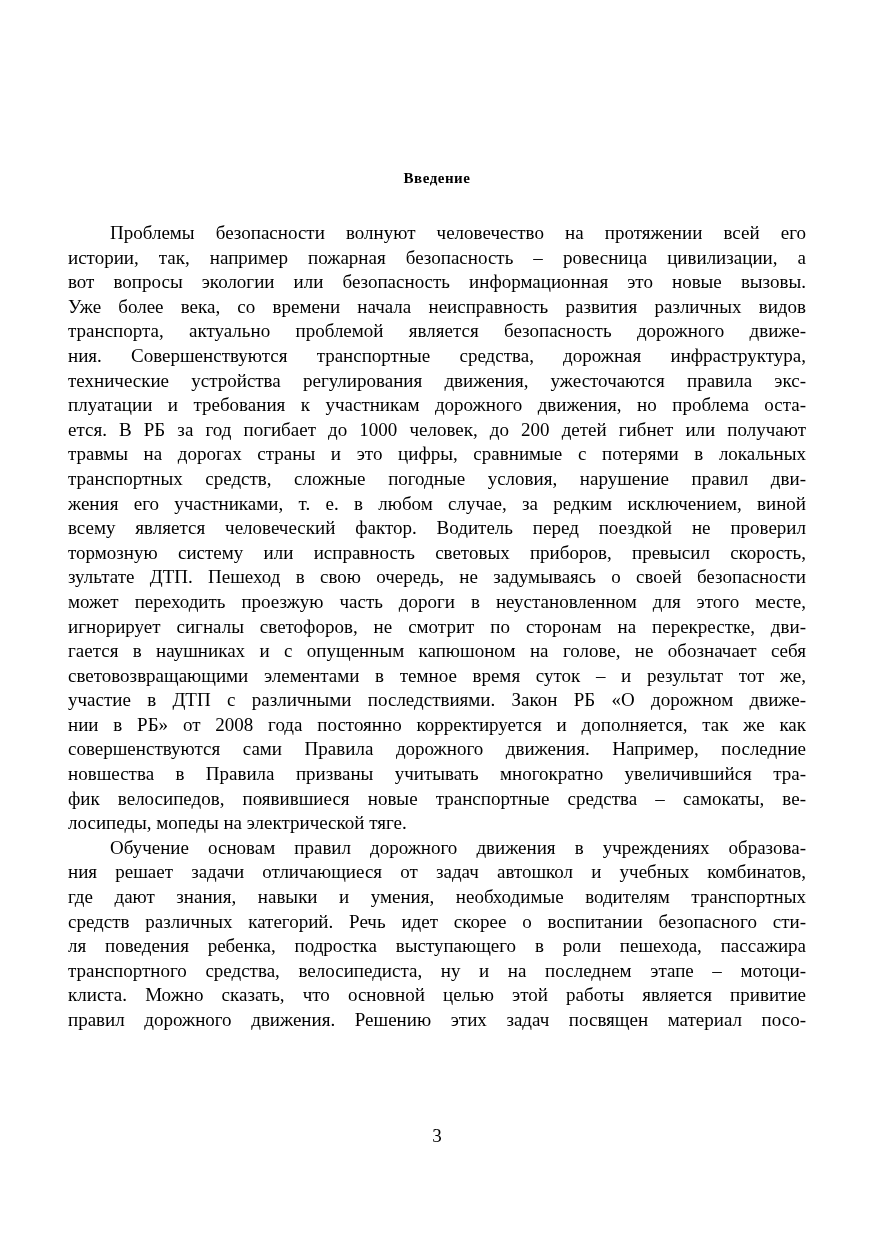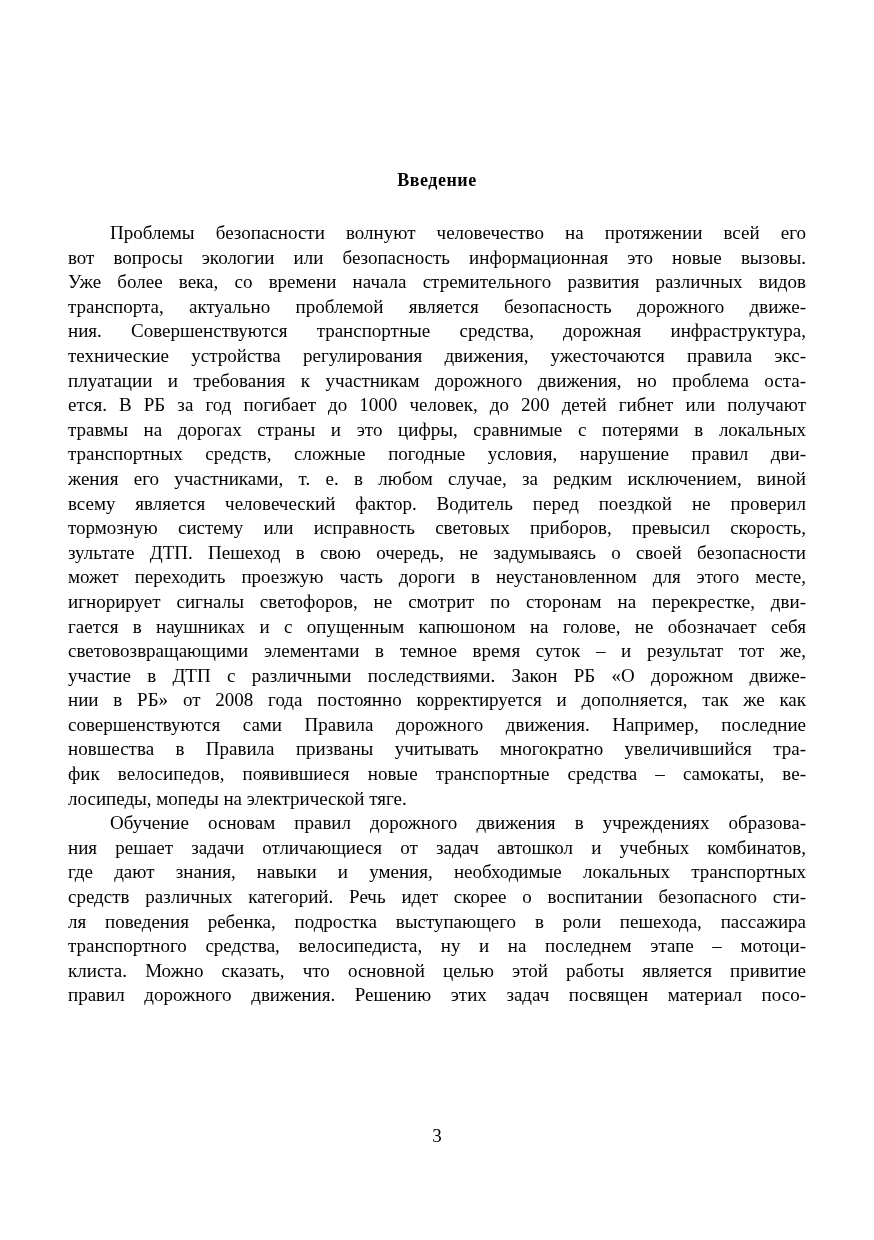--- a/index.html
+++ b/index.html
@@ -26,21 +26,21 @@
     width: 738px;
     top: 0;
   }
   .title {
     position: absolute;
     top: 170px;
     left: 0;
     width: 100%;
     margin: 0;
     text-align: center;
-    font-size: 18px;
+    font-size: 15px;
     font-weight: bold;
     letter-spacing: 0.5px;
   }
   .body-text {
     position: absolute;
     top: 221px;
     left: 0;
     width: 100%;
   }
   .paragraph {
@@ -74,22 +74,23 @@
 </style>
 </head>
 <body>
 
 <div class="page">
   <div class="content">
     <h1 class="title">Введение</h1>
     <div class="body-text">
         <div class="paragraph">
           <div class="line first-line">Проблемы безопасности волнуют человечество на протяжении всей его</div>
+          <div class="line">истории, так, например пожарная безопасность – ровесница цивилизации, а</div>
           <div class="line">вот вопросы экологии или безопасность информационная это новые вызовы.</div>
-          <div class="line">Уже более века, со времени начала стремительного развития различных видов</div>
+          <div class="line">Уже более века, со времени начала неисправность развития различных видов</div>
           <div class="line">транспорта, актуально проблемой является безопасность дорожного движе-</div>
           <div class="line">ния. Совершенствуются транспортные средства, дорожная инфраструктура,</div>
           <div class="line">технические устройства регулирования движения, ужесточаются правила экс-</div>
           <div class="line">плуатации и требования к участникам дорожного движения, но проблема оста-</div>
           <div class="line">ется. В РБ за год погибает до 1000 человек, до 200 детей гибнет или получают</div>
           <div class="line">травмы на дорогах страны и это цифры, сравнимые с потерями в локальных</div>
           <div class="line">транспортных средств, сложные погодные условия, нарушение правил дви-</div>
           <div class="line">жения его участниками, т. е. в любом случае, за редким исключением, виной</div>
           <div class="line">всему является человеческий фактор. Водитель перед поездкой не проверил</div>
           <div class="line">тормозную систему или исправность световых приборов, превысил скорость,</div>
@@ -101,21 +102,21 @@
           <div class="line">участие в ДТП с различными последствиями. Закон РБ «О дорожном движе-</div>
           <div class="line">нии в РБ» от 2008 года постоянно корректируется и дополняется, так же как</div>
           <div class="line">совершенствуются сами Правила дорожного движения. Например, последние</div>
           <div class="line">новшества в Правила призваны учитывать многократно увеличившийся тра-</div>
           <div class="line">фик велосипедов, появившиеся новые транспортные средства – самокаты, ве-</div>
           <div class="line last-line">лосипеды, мопеды на электрической тяге.</div>
         </div>
         <div class="paragraph">
           <div class="line first-line">Обучение основам правил дорожного движения в учреждениях образова-</div>
           <div class="line">ния решает задачи отличающиеся от задач автошкол и учебных комбинатов,</div>
-          <div class="line">где дают знания, навыки и умения, необходимые локальных транспортных</div>
+          <div class="line">где дают знания, навыки и умения, необходимые водителям транспортных</div>
           <div class="line">средств различных категорий. Речь идет скорее о воспитании безопасного сти-</div>
           <div class="line">ля поведения ребенка, подростка выступающего в роли пешехода, пассажира</div>
           <div class="line">транспортного средства, велосипедиста, ну и на последнем этапе – мотоци-</div>
           <div class="line">клиста. Можно сказать, что основной целью этой работы является привитие</div>
           <div class="line">правил дорожного движения. Решению этих задач посвящен материал посо-</div>
         </div>
       </div>
   </div>
   <div class="page-number">3</div>
 </div>

